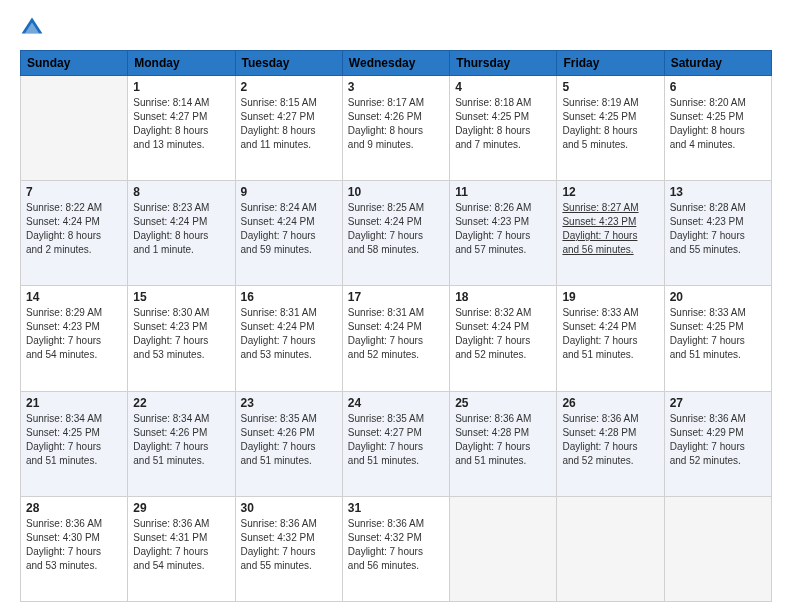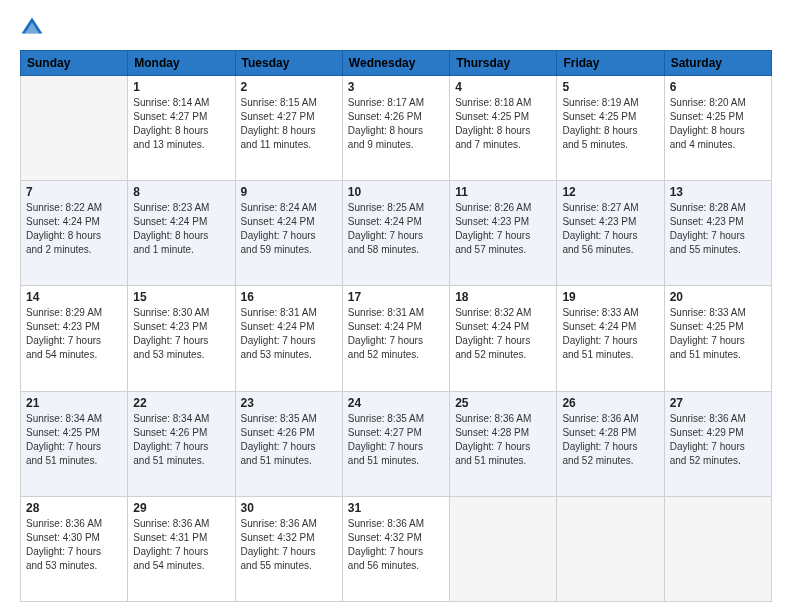--- a/index.html
+++ b/index.html
@@ -211,21 +211,21 @@
           </td>
           <td class="row-shade" style="background-color: rgb(237, 242, 250);">
             <span class="day-num">11</span>
             <div class="day-info" style="white-space: pre-line;">Sunrise: 8:26 AM
 Sunset: 4:23 PM
 Daylight: 7 hours
 and 57 minutes.</div>
           </td>
           <td class="row-shade" style="background-color: rgb(237, 242, 250);">
             <span class="day-num">12</span>
-            <div class="day-info" style="white-space: pre-line;">Sunrise: 8:27 AM
+            <div class="day-info" style="white-space: pre-line; text-decoration: underline;">Sunrise: 8:27 AM
 Sunset: 4:23 PM
 Daylight: 7 hours
 and 56 minutes.</div>
           </td>
           <td class="row-shade" style="background-color: rgb(237, 242, 250);">
             <span class="day-num">13</span>
             <div class="day-info" style="white-space: pre-line;">Sunrise: 8:28 AM
 Sunset: 4:23 PM
 Daylight: 7 hours
 and 55 minutes.</div>

